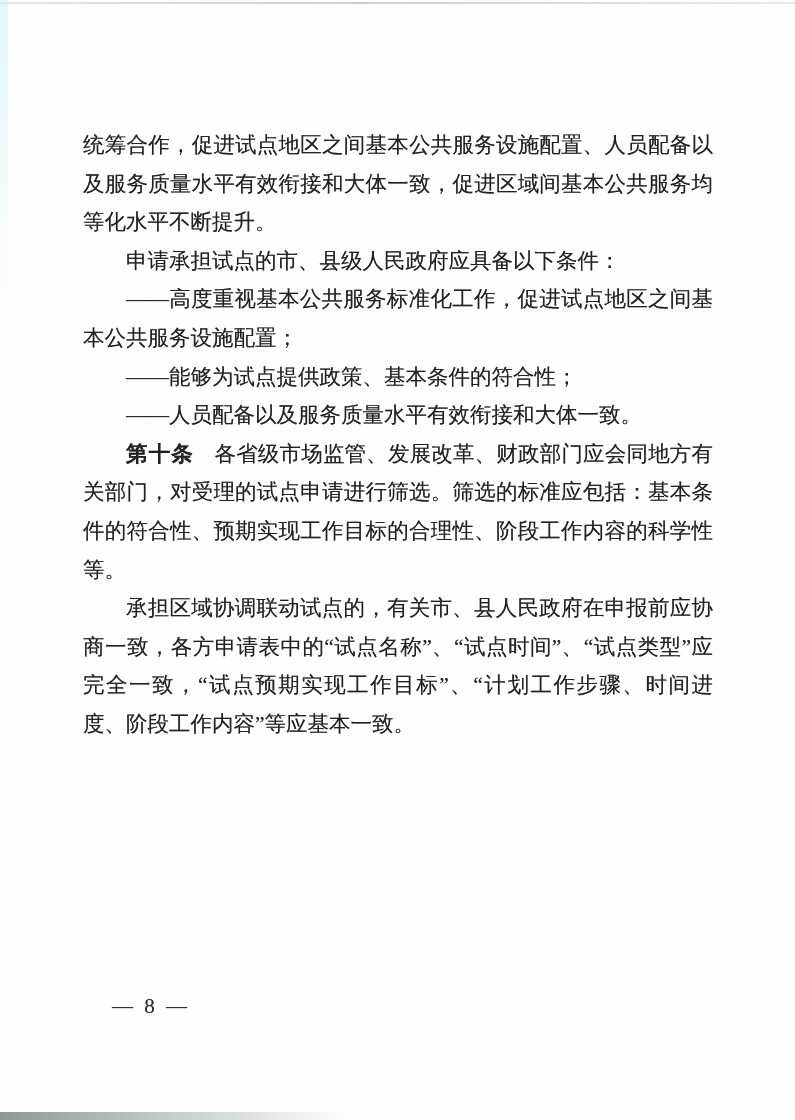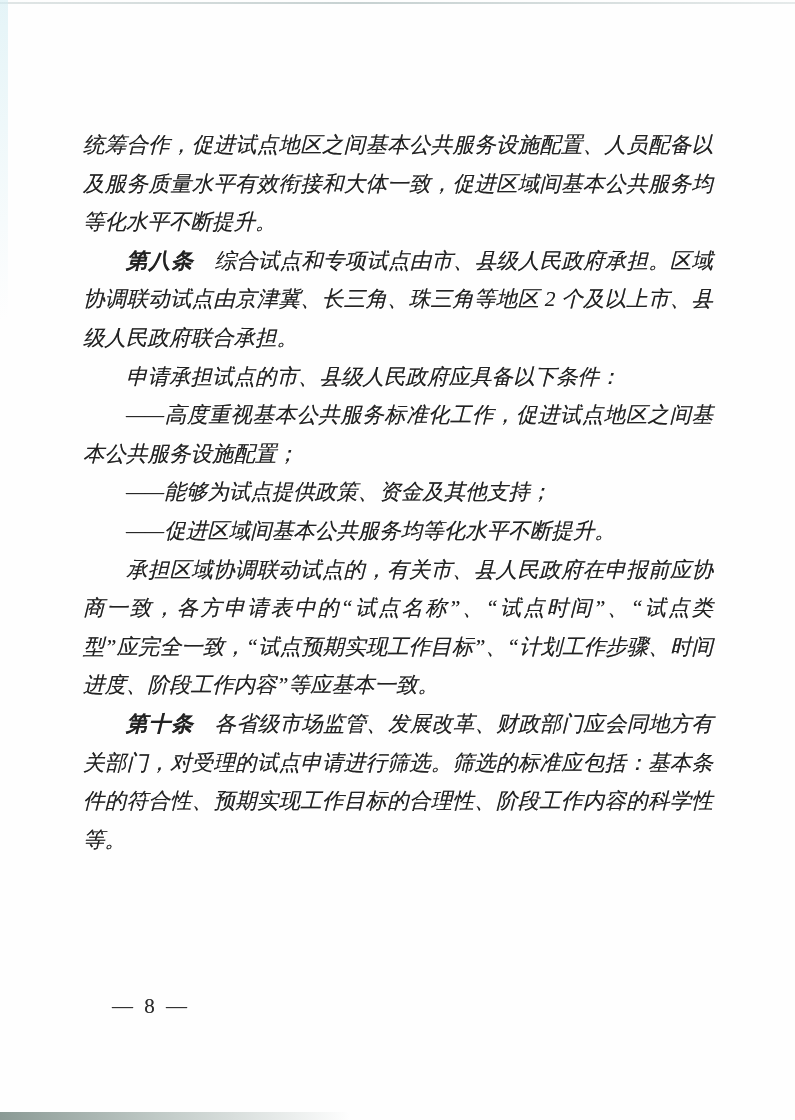--- a/index.html
+++ b/index.html
@@ -56,21 +56,20 @@
   .text-block {
     position: absolute;
     left: 83px;
     top: 126px;
     width: 630px;
     font-size: 21.5px;
     line-height: 38.6px;
     color: #222;
     text-align: justify;
     text-shadow: 0 0 0.5px rgba(40,40,40,0.55);
-    font-style: italic;
   }
   .para {
     margin: 0;
     padding: 0;
   }
   .para.indent {
     text-indent: 2em;
   }
   
   .lead {
@@ -95,34 +94,33 @@
 
 <div class="page">
 
   <div class="top-edge-line"></div>
   <div class="left-edge-tint"></div>
 
   <div class="text-block">
 
     <p class="para"><span>统筹合作，促进试点地区之间基本公共服务设施配置、人员配备以及服务质量水平有效衔接和大体一致，促进区域间基本公共服务均等化水平不断提升。</span></p>
 
-    <p class="para indent"><span class="lead">第八条</span><span>综合试点和专项试点由市、县级人民政府承担。区域协调联动试点由京津冀、长三角、珠三角等地区 2 个及以上市、县级人民政府联合承担。</span></p>
 
     <p class="para indent"><span>申请承担试点的市、县级人民政府应具备以下条件：</span></p>
 
     <p class="para indent"><span>——高度重视基本公共服务标准化工作，促进试点地区之间基本公共服务设施配置；</span></p>
 
-    <p class="para indent"><span>——能够为试点提供政策、资金及其他支持；</span></p>
+    <p class="para indent"><span>——能够为试点提供政策、基本条件的符合性；</span></p>
 
-    <p class="para indent"><span>——促进区域间基本公共服务均等化水平不断提升。</span></p>
+    <p class="para indent"><span>——人员配备以及服务质量水平有效衔接和大体一致。</span></p>
 
 
+    <p class="para indent"><span class="lead">第十条</span><span>各省级市场监管、发展改革、财政部门应会同地方有关部门，对受理的试点申请进行筛选。筛选的标准应包括：基本条件的符合性、预期实现工作目标的合理性、阶段工作内容的科学性等。</span></p>
+
     <p class="para indent"><span>承担区域协调联动试点的，有关市、县人民政府在申报前应协商一致，各方申请表中的“试点名称”、“试点时间”、“试点类型”应完全一致，“试点预期实现工作目标”、“计划工作步骤、时间进度、阶段工作内容”等应基本一致。</span></p>
-
-    <p class="para indent"><span class="lead">第十条</span><span>各省级市场监管、发展改革、财政部门应会同地方有关部门，对受理的试点申请进行筛选。筛选的标准应包括：基本条件的符合性、预期实现工作目标的合理性、阶段工作内容的科学性等。</span></p>
 
   </div>
 
   <div class="page-number">— 8 —</div>
 
   <div class="bottom-edge-smudge"></div>
 
 </div>
 
 </body></html>

